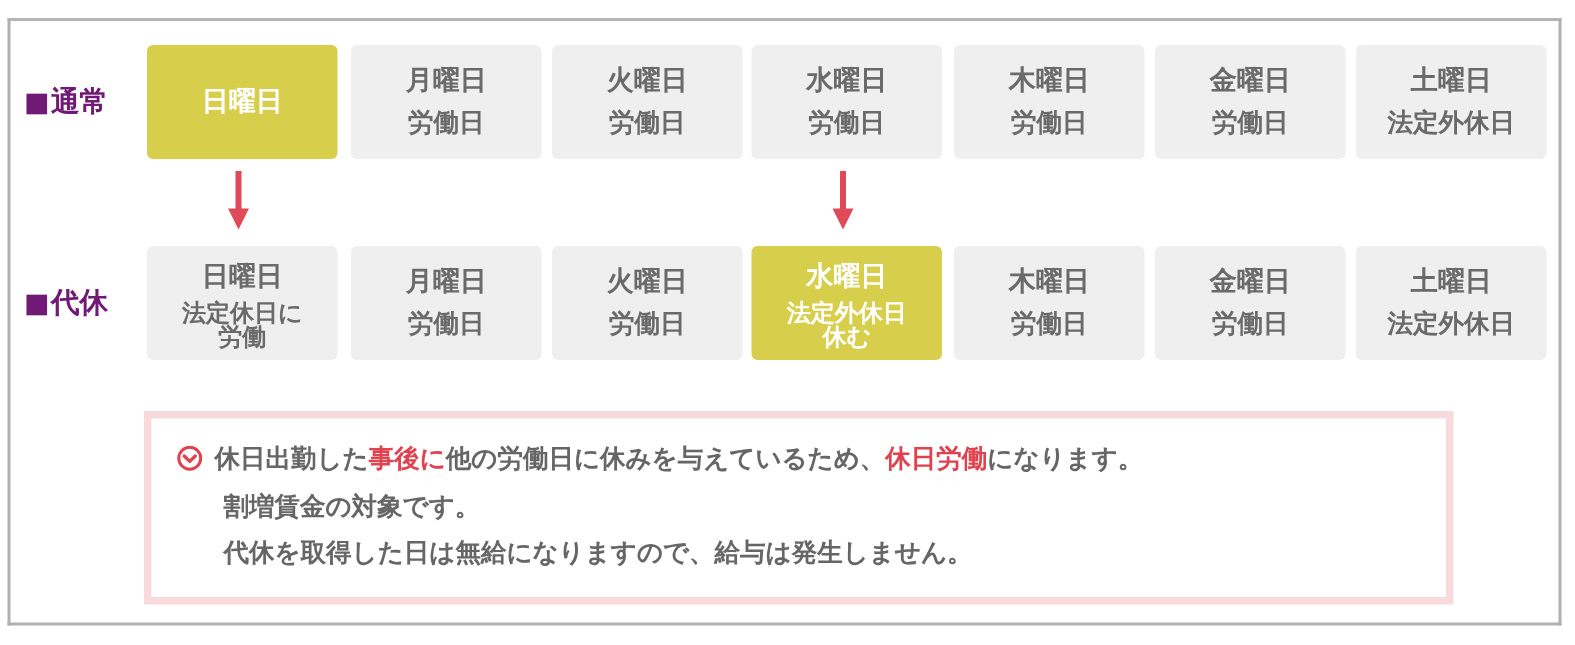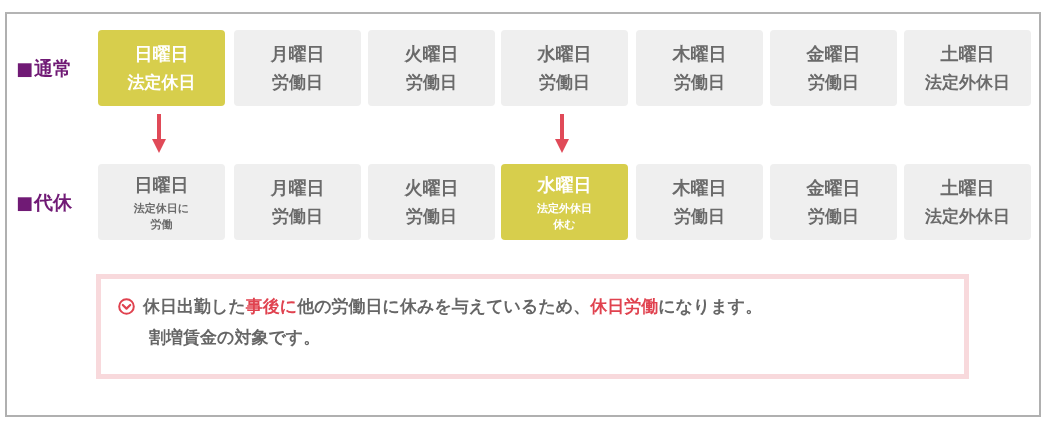--- a/index.html
+++ b/index.html
@@ -20,24 +20,24 @@
     .row-label .sq { font-size: 18px; margin-right: 1px; }
     .day {
       position: absolute; width: 127px; height: 76px; border-radius: 4px;
       background: #efefef; display: flex; flex-direction: column;
       align-items: center; justify-content: center; text-align: center;
       color: #6a6a6a; font-weight: bold; box-sizing: border-box;
     }
     .day.hl { background: #d7ce4c; color: #ffffff; }
     .day .name { font-size: 18px; line-height: 28px; }
     .day .kind { font-size: 17px; line-height: 28px; }
-    .day .kind.small { font-size: 11px; line-height: 16px; margin-top: 2px; }
+    .day .kind.small { font-size: 16px; line-height: 16px; margin-top: 2px; }
     .arrow { position: absolute; width: 14px; height: 40px; }
     .notice {
-      position: absolute; left: 96px; top: 274px; width: 873px; height: 105px;
+      position: absolute; left: 96px; top: 274px; width: 873px; height: 129px;
       border: 5px solid #f8d9dc; box-sizing: border-box; background: #fff;
       padding: 12px 0 0 17px;
     }
     .notice .line {
       font-size: 17px; font-weight: bold; color: #666; line-height: 31px;
       white-space: nowrap;
     }
     .notice .line.indent { padding-left: 31px; font-family: Liberation Serif, serif; }
     .notice .em { color: #e0424f; }
     .check-icon { display: inline-block; vertical-align: -3px; margin-right: 8px; }
@@ -46,21 +46,20 @@
 <body>
 
 <div class="frame"></div>
 
 <div class="row-label" style="top:56px;">
   <span class="sq">■</span><span>通常</span>
 </div>
 
 <div class="day hl" style="left:98px; top:30px;">
   <span class="name">日曜日</span>
-  <span class="kind">法定休日</span>
 </div>
 <div class="day" style="left:234px; top:30px;">
   <span class="name">月曜日</span>
   <span class="kind">労働日</span>
 </div>
 <div class="day" style="left:368px; top:30px;">
   <span class="name">火曜日</span>
   <span class="kind">労働日</span>
 </div>
 <div class="day" style="left:501px; top:30px;">
@@ -123,13 +122,14 @@
 </div>
 
 <div class="notice">
   <div class="line">
     <svg class="check-icon" width="17" height="17" viewBox="0 0 17 17">
       <circle cx="8.5" cy="8.5" r="7.3" fill="none" stroke="#e0424f" stroke-width="2"></circle>
       <polyline points="4.8,7 8.5,10.6 12.2,7" fill="none" stroke="#e0424f" stroke-width="2.2" stroke-linecap="round" stroke-linejoin="round"></polyline>
     </svg><span>休日出勤した</span><span class="em">事後に</span><span>他の労働日に休みを与えているため、</span><span class="em">休日労働</span><span>になります。</span>
   </div>
   <div class="line indent">割増賃金の対象です。</div>
+  <div class="line indent">代休を取得した日は無給になりますので、給与は発生しません。</div>
 </div>
 
 </body></html>

